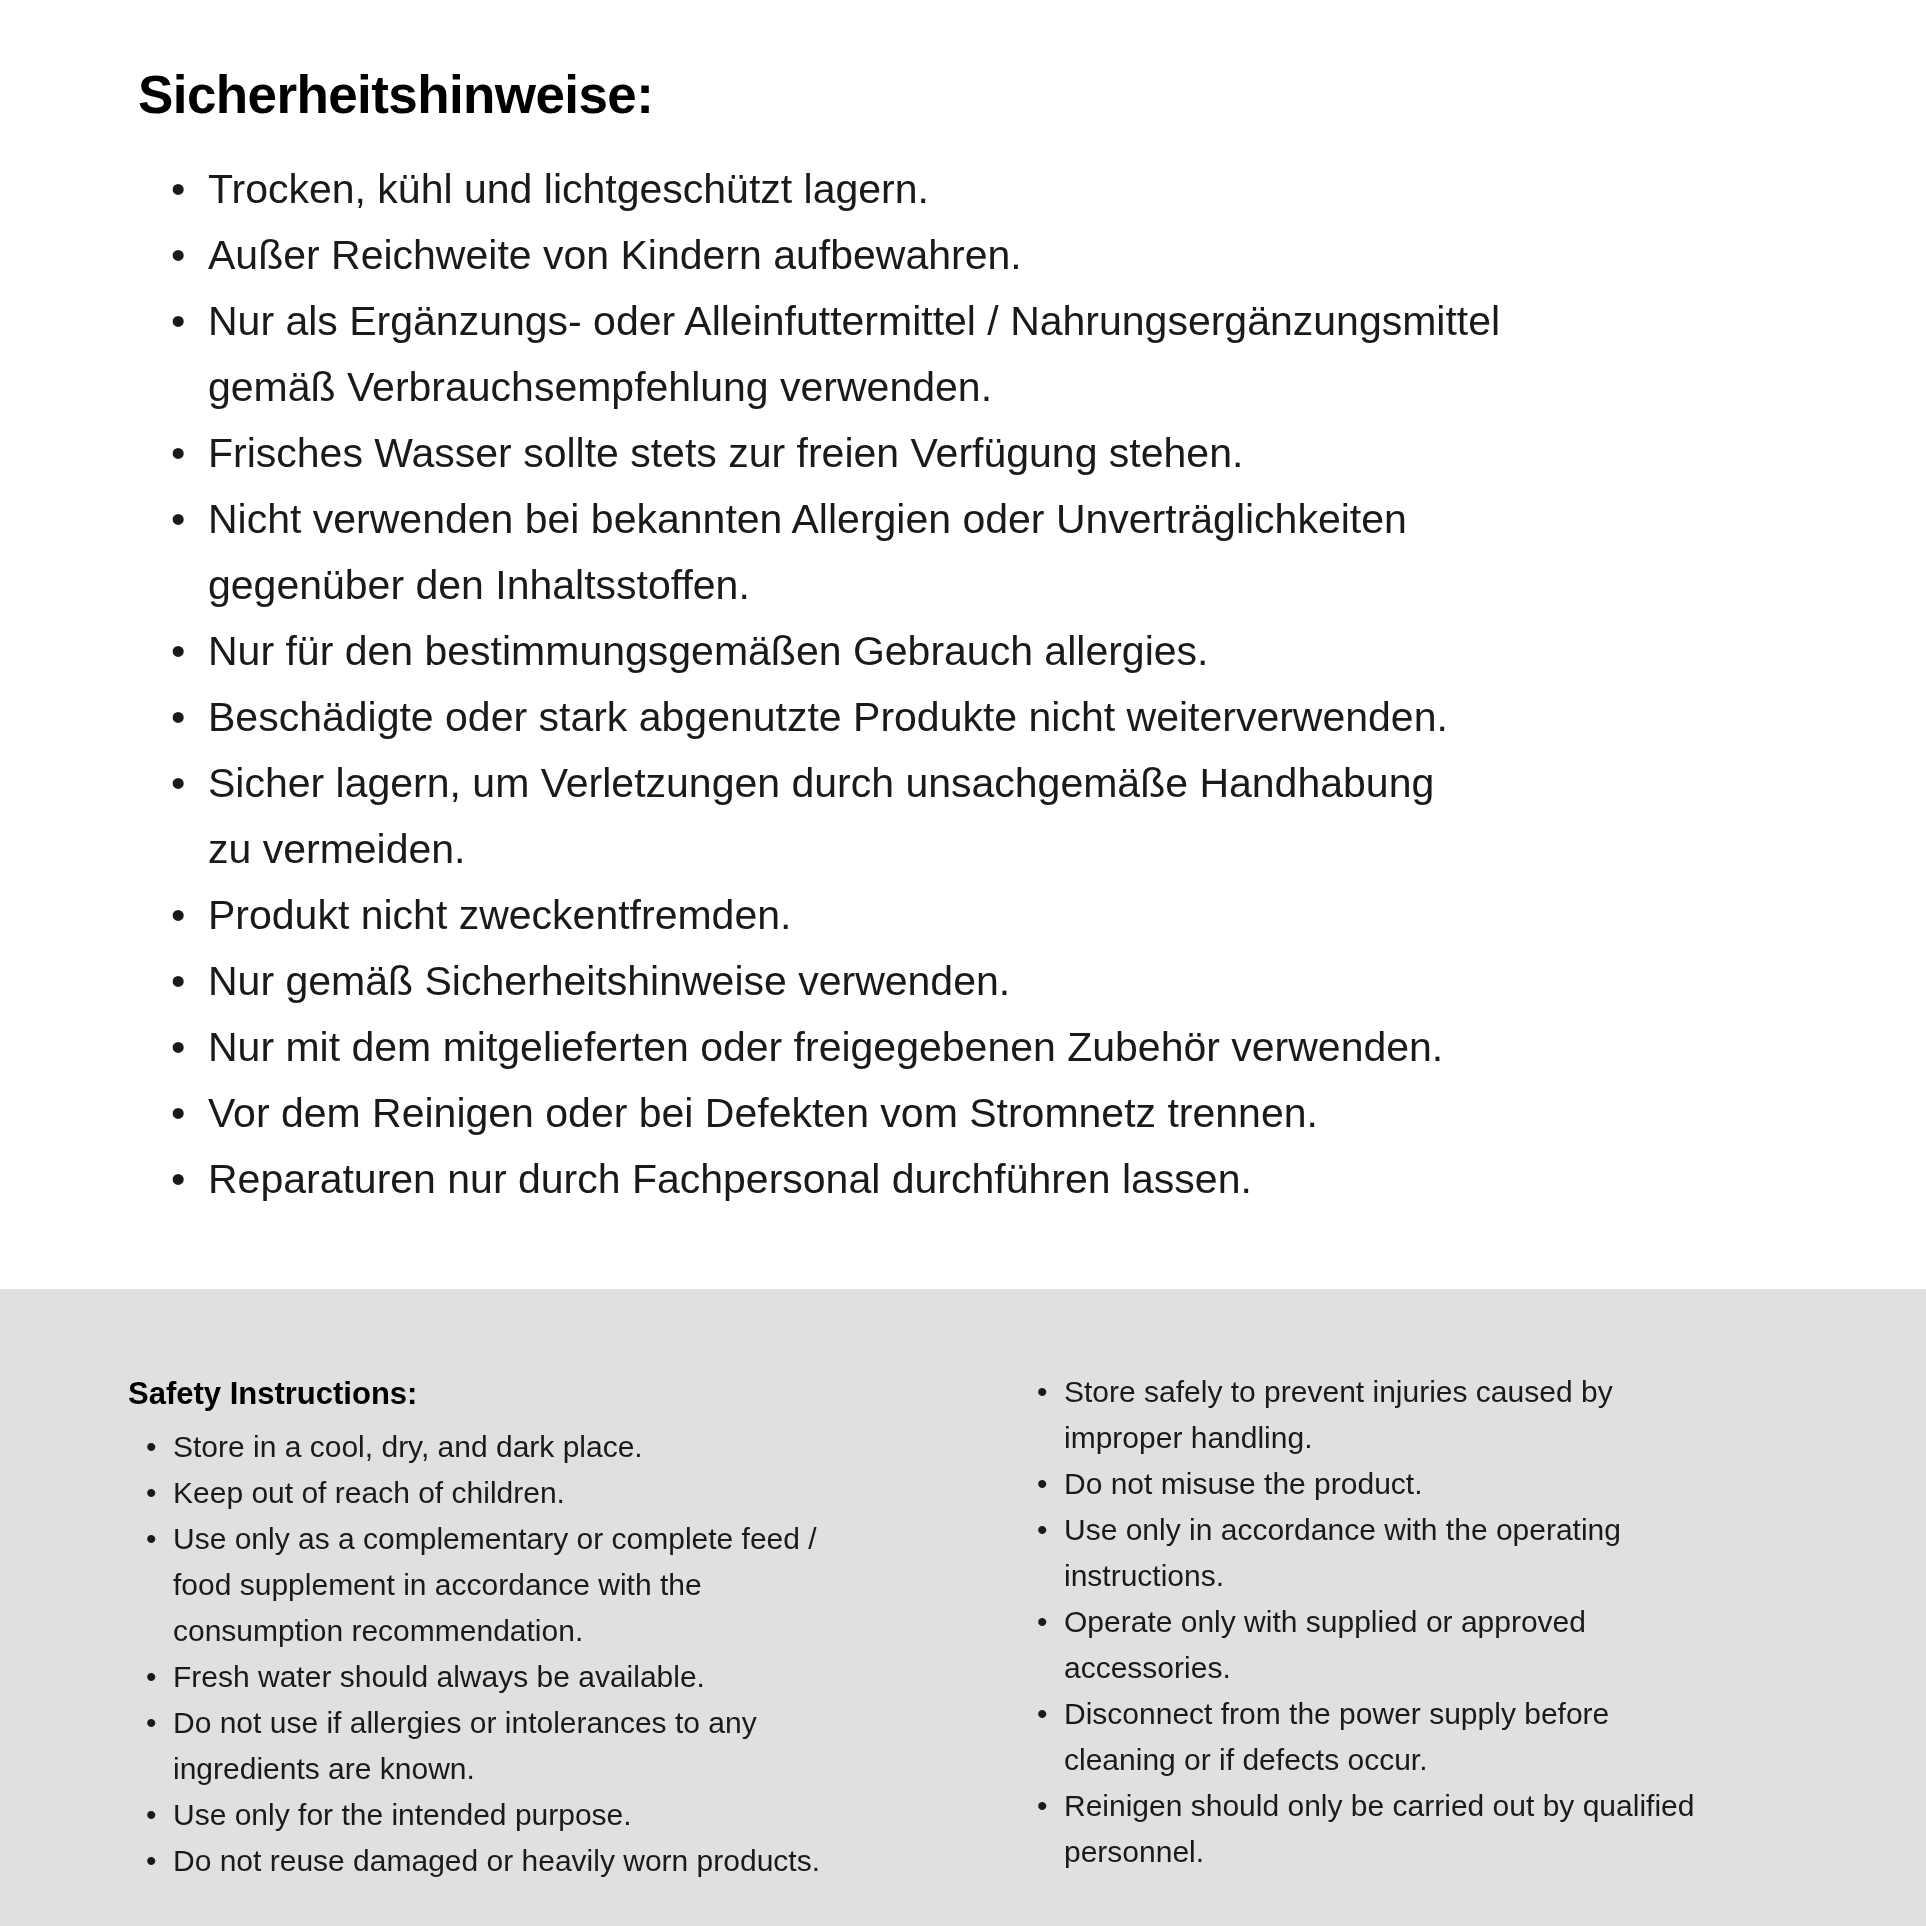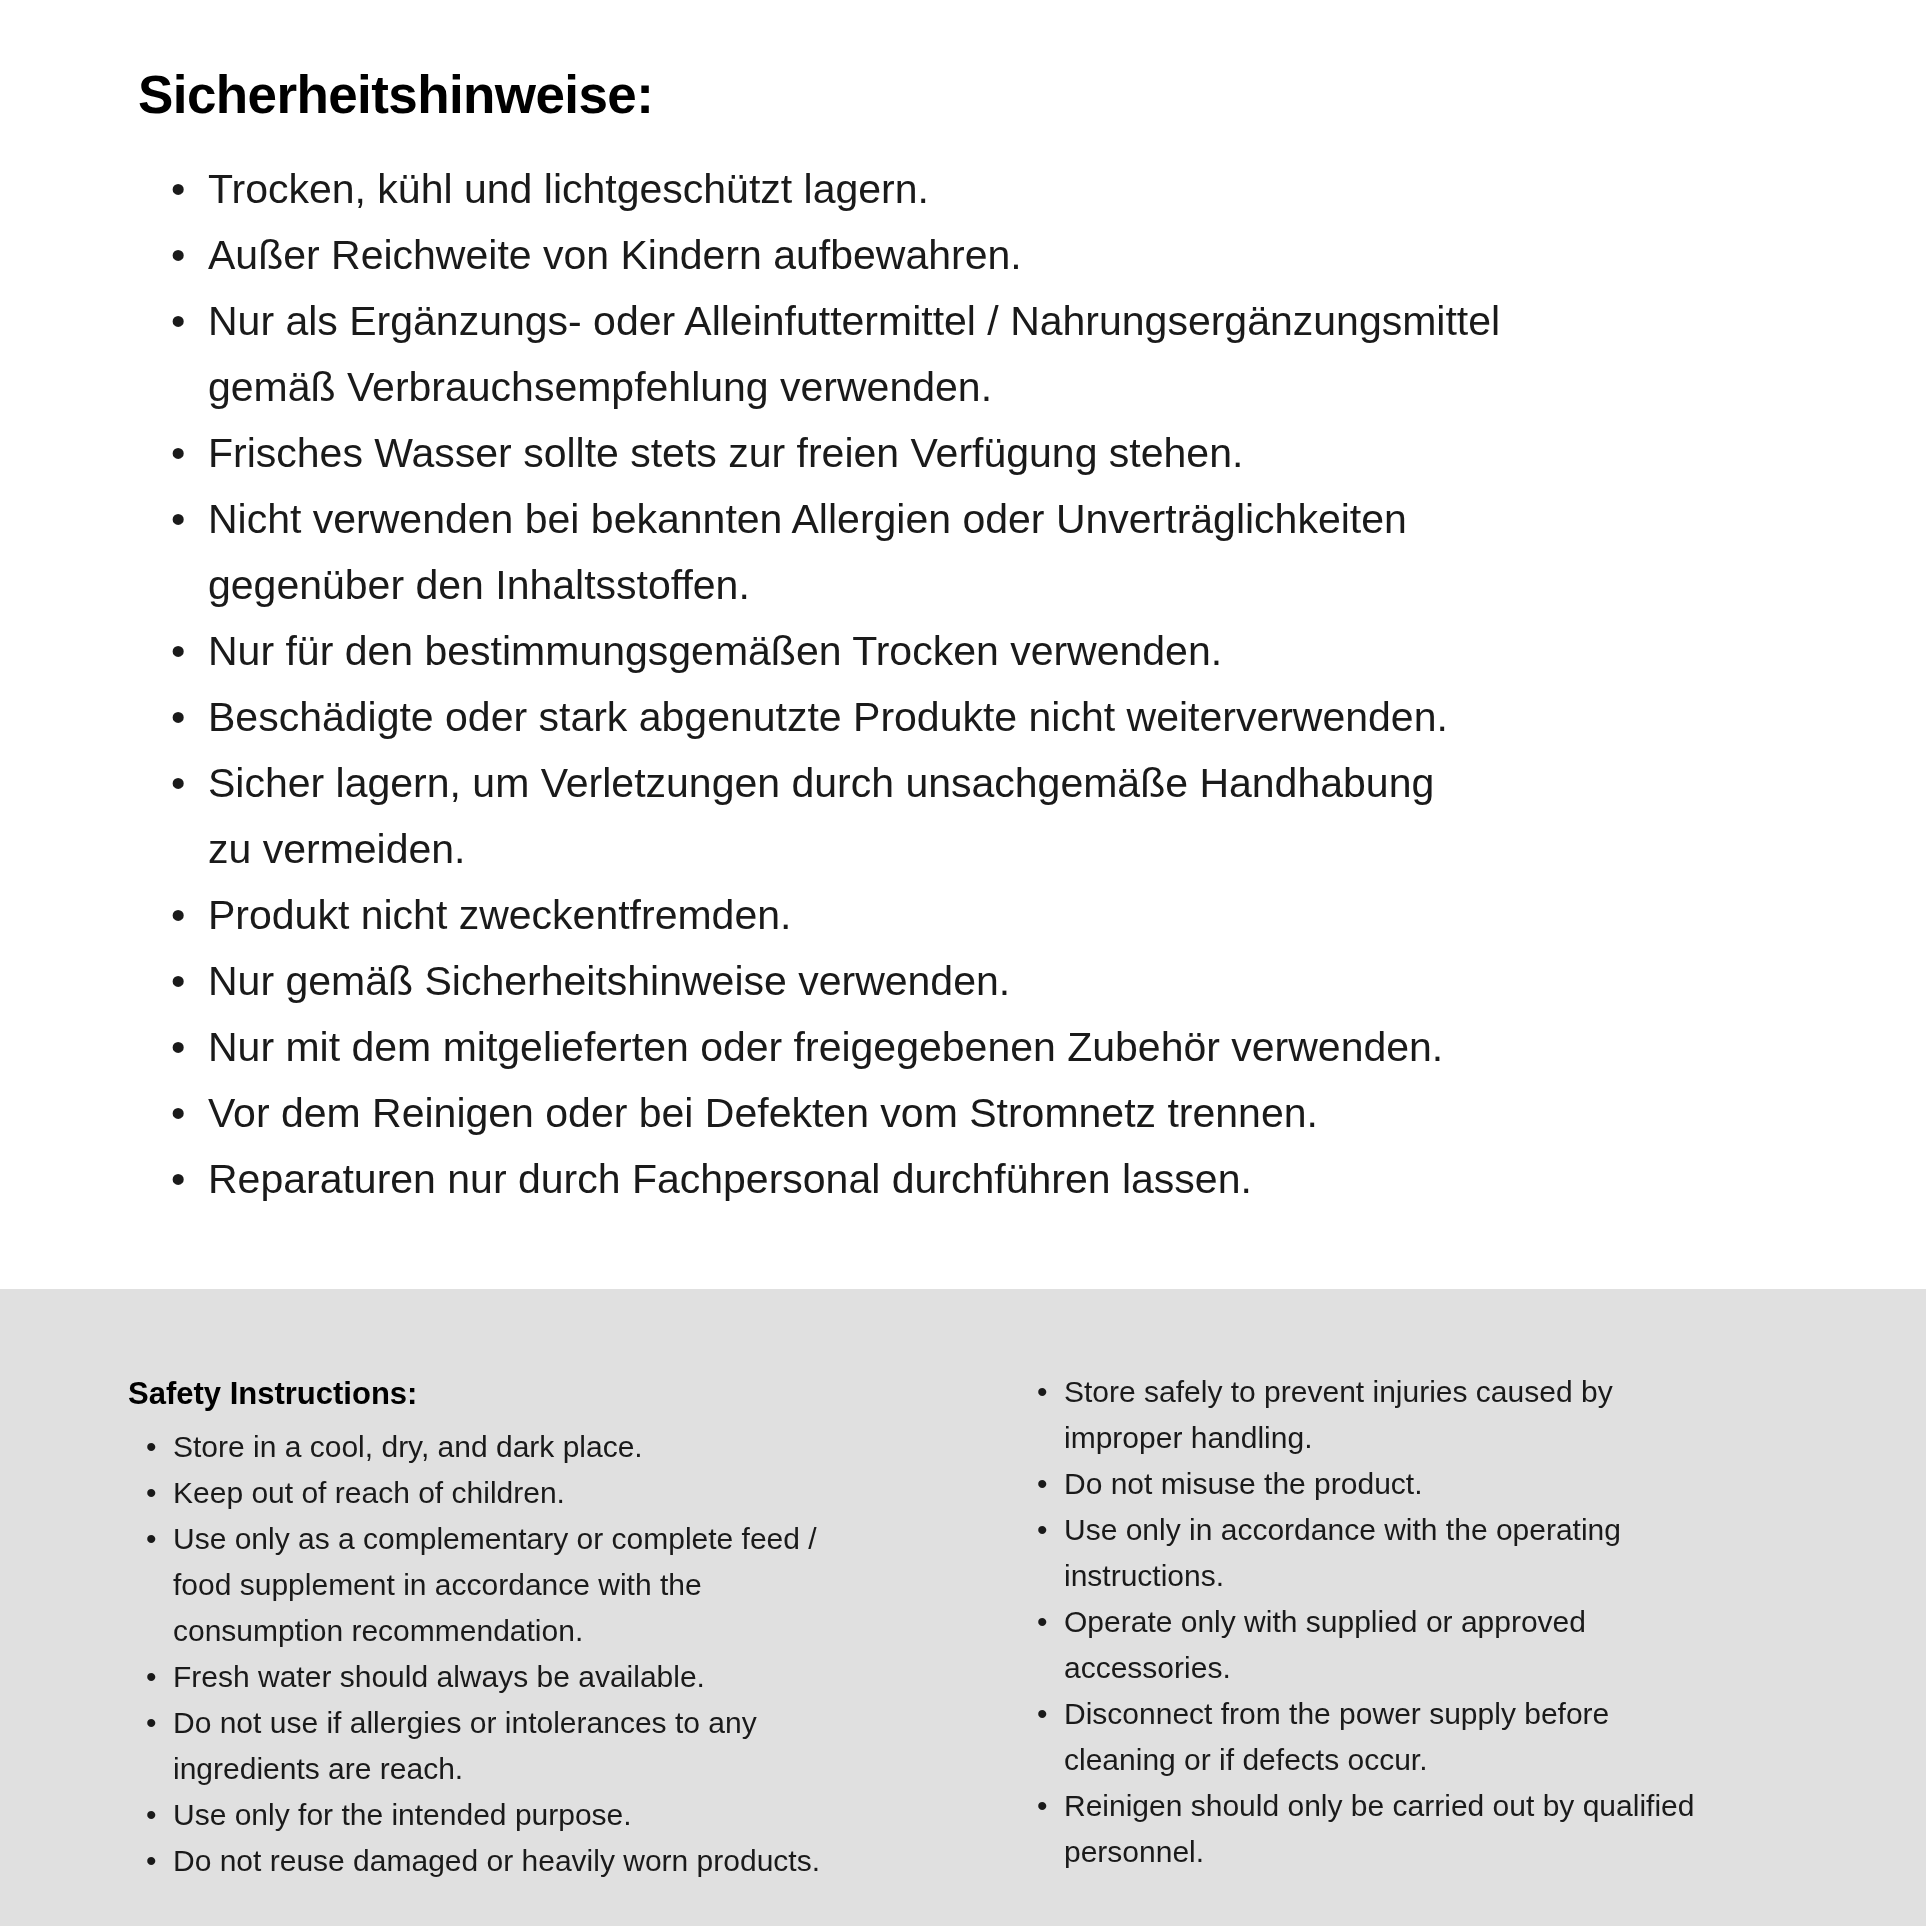--- a/index.html
+++ b/index.html
@@ -103,21 +103,21 @@
   <h1 class="de-title">Sicherheitshinweise:</h1>
   <ul class="de-list">
 
   <li>Trocken, kühl und lichtgeschützt lagern.</li>
       <li>Außer Reichweite von Kindern aufbewahren.</li>
       <li>Nur als Ergänzungs- oder Alleinfuttermittel / Nahrungsergänzungsmittel
 gemäß Verbrauchsempfehlung verwenden.</li>
       <li>Frisches Wasser sollte stets zur freien Verfügung stehen.</li>
       <li>Nicht verwenden bei bekannten Allergien oder Unverträglichkeiten
 gegenüber den Inhaltsstoffen.</li>
-      <li>Nur für den bestimmungsgemäßen Trocken verwenden.</li>
+      <li>Nur für den bestimmungsgemäßen Gebrauch allergies.</li>
       <li>Beschädigte oder stark abgenutzte Produkte nicht weiterverwenden.</li>
       <li>Sicher lagern, um Verletzungen durch unsachgemäße Handhabung
 zu vermeiden.</li>
       <li>Produkt nicht zweckentfremden.</li>
       <li>Nur gemäß Sicherheitshinweise verwenden.</li>
       <li>Nur mit dem mitgelieferten oder freigegebenen Zubehör verwenden.</li>
       <li>Vor dem Reinigen oder bei Defekten vom Stromnetz trennen.</li>
       <li>Reparaturen nur durch Fachpersonal durchführen lassen.</li>
     </ul>
 </div>
@@ -127,21 +127,21 @@
     <h2 class="en-heading">Safety Instructions:</h2>
     <ul class="en-list">
 
     <li>Store in a cool, dry, and dark place.</li>
         <li>Keep out of reach of children.</li>
         <li>Use only as a complementary or complete feed /
 food supplement in accordance with the
 consumption recommendation.</li>
         <li>Fresh water should always be available.</li>
         <li>Do not use if allergies or intolerances to any
-ingredients are reach.</li>
+ingredients are known.</li>
         <li>Use only for the intended purpose.</li>
         <li>Do not reuse damaged or heavily worn products.</li>
       </ul>
   </div>
   <div class="en-col-right">
     <ul class="en-list">
 
     <li>Store safely to prevent injuries caused by
 improper handling.</li>
         <li>Do not misuse the product.</li>

